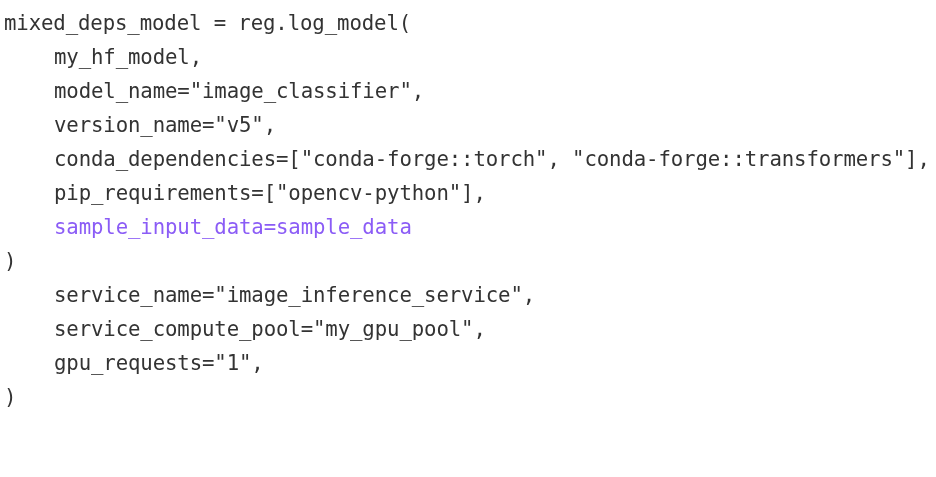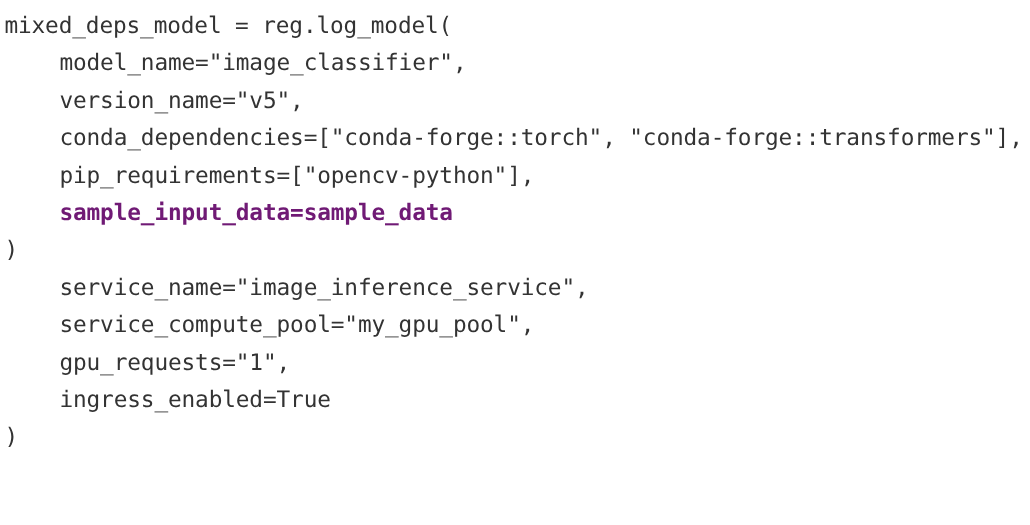--- a/index.html
+++ b/index.html
@@ -34,24 +34,24 @@
     -webkit-font-smoothing: antialiased;
   }
   .code-line.indent-0 { padding-left: 0px; }
   .code-line.indent-1 { padding-left: 50px; }
 </style>
 </head>
 <body>
 
 <div id="code-block" style="background: rgb(255, 255, 255);">
     <span class="code-line indent-0" style="color: rgb(51, 51, 51);">mixed_deps_model = reg.log_model(</span>
+    <span class="code-line indent-1" style="color: rgb(51, 51, 51);">my_hf_model,</span>
     <span class="code-line indent-1" style="color: rgb(51, 51, 51);">model_name="image_classifier",</span>
     <span class="code-line indent-1" style="color: rgb(51, 51, 51);">version_name="v5",</span>
     <span class="code-line indent-1" style="color: rgb(51, 51, 51);">conda_dependencies=["conda-forge::torch", "conda-forge::transformers"],</span>
     <span class="code-line indent-1" style="color: rgb(51, 51, 51);">pip_requirements=["opencv-python"],</span>
-    <span class="code-line indent-1" style="color: #701a75; font-weight: bold;">sample_input_data=sample_data</span>
+    <span class="code-line indent-1" style="color: #8b5cf6;">sample_input_data=sample_data</span>
     <span class="code-line indent-0" style="color: rgb(51, 51, 51);">)</span>
     <span class="code-line indent-1" style="color: rgb(51, 51, 51);">service_name="image_inference_service",</span>
     <span class="code-line indent-1" style="color: rgb(51, 51, 51);">service_compute_pool="my_gpu_pool",</span>
     <span class="code-line indent-1" style="color: rgb(51, 51, 51);">gpu_requests="1",</span>
-    <span class="code-line indent-1" style="color: rgb(51, 51, 51);">ingress_enabled=True</span>
     <span class="code-line indent-0" style="color: rgb(51, 51, 51);">)</span>
   </div>
 
 </body></html>

